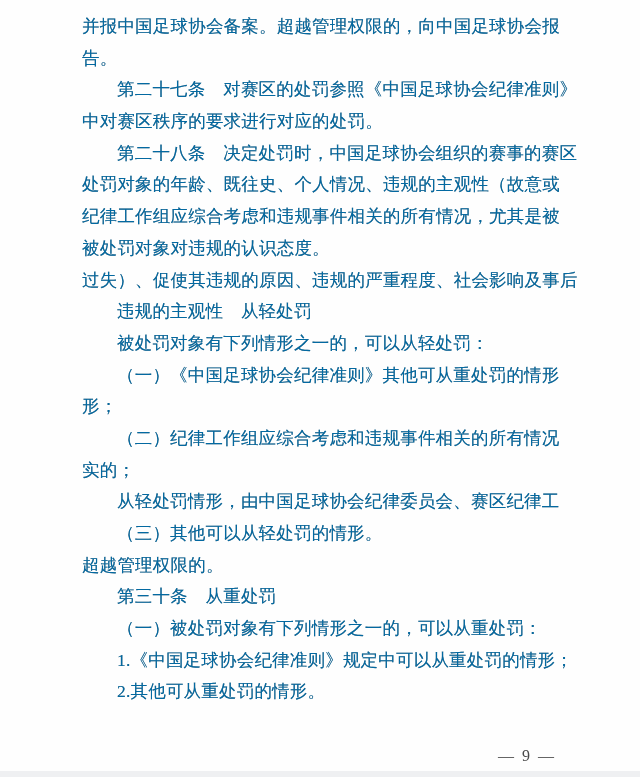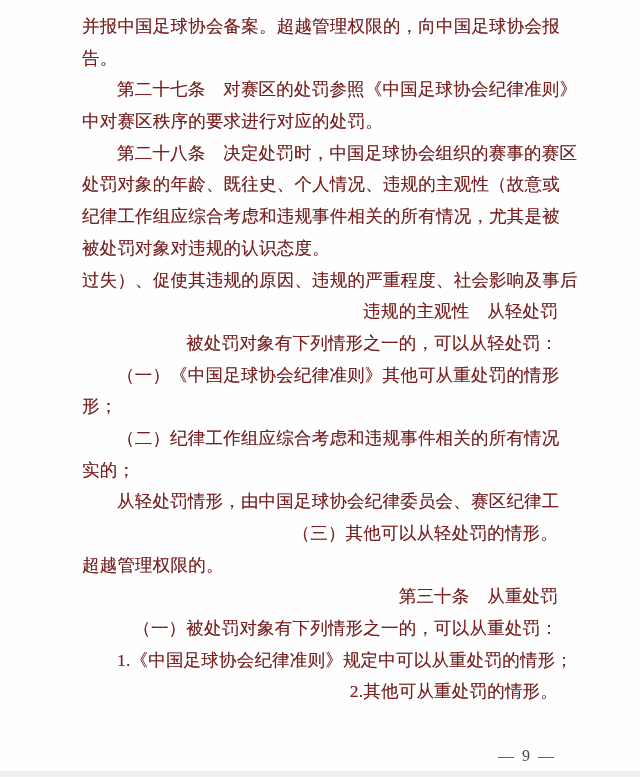--- a/index.html
+++ b/index.html
@@ -19,28 +19,27 @@
   .content {
     position: absolute;
     top: 11px;
     left: 82px;
     right: 82px;
   }
   .line {
     height: 31.7px;
     line-height: 31.7px;
     font-size: 17.5px;
-    color: #7f1d1d;
+    color: #0369a1;
     white-space: nowrap;
     letter-spacing: 0.2px;
     text-shadow: 0 0 0.4px rgba(60,60,60,0.55);
   }
   .line.indent {
     padding-left: 35px;
-    text-align: right;
   }
   .page-number {
     position: absolute;
     top: 746px;
     right: 84px;
     font-size: 16px;
     line-height: 20px;
     color: #4a4a4a;
     letter-spacing: 2px;
     white-space: nowrap;

